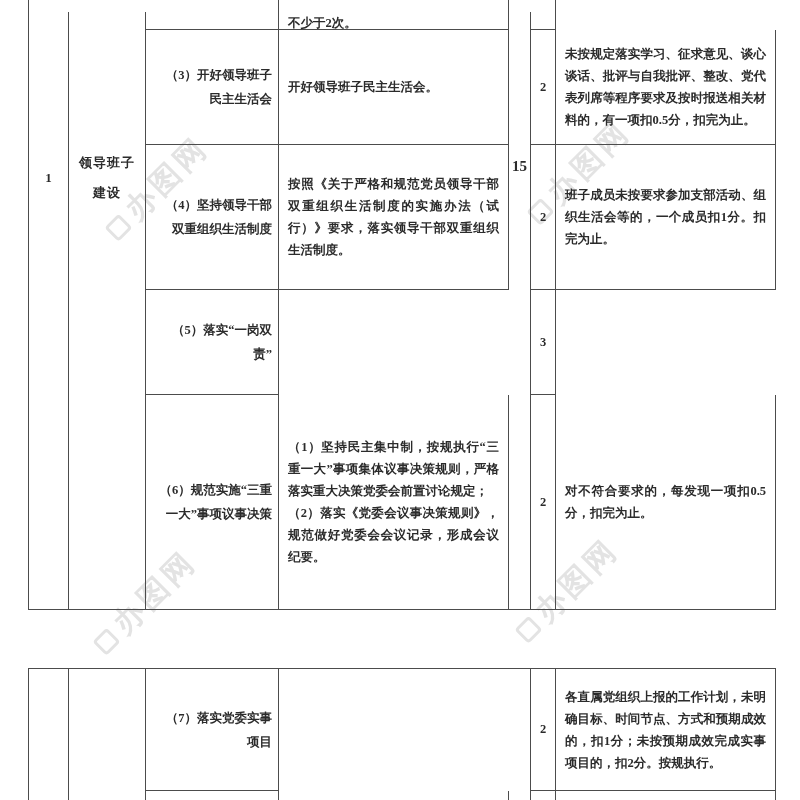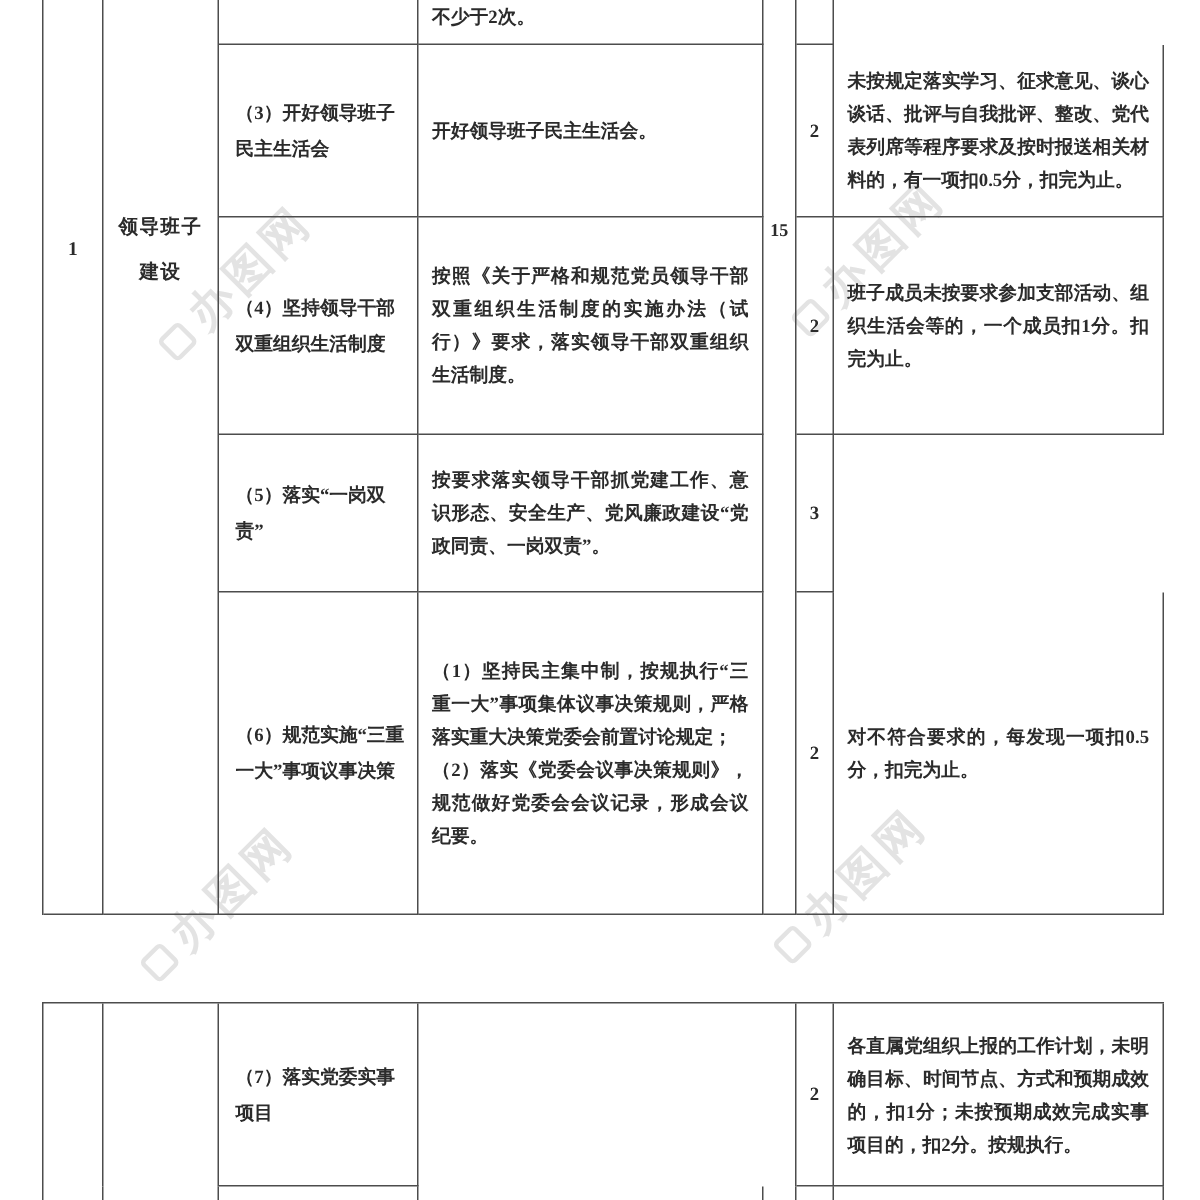--- a/index.html
+++ b/index.html
@@ -45,35 +45,35 @@
   .cell {
     border-right: 1px solid #4c4c4c;
     border-bottom: 1px solid #4c4c4c;
     display: flex;
     align-items: center;
     font-size: 12.5px;
     background: transparent;
   }
   .cell.nb { border-bottom: none; }
   .cell.vtop { align-items: flex-start; }
-  .cell.blk { display: block; text-align: center; }
+  .cell.blk { display: block; text-align: center; margin-top: 12px; }
 
   .txt {
     width: 100%;
     padding: 5px 9px;
     line-height: 22px;
     text-align: justify;
     white-space: pre-line;
   }
-  .t0 { padding-top: 0; }
-  .item .txt { text-align: left; line-height: 24px; padding: 5px 6px 5px 11px; }
+  .t0 { padding-top: 12px; }
+  .item .txt { text-align: right; line-height: 24px; padding: 5px 6px 5px 11px; }
 
   .serial-t { padding-top: 158px; font-size: 13px; }
   .cat-t { padding: 136px 9px 0 9px; font-size: 13px; line-height: 30px; letter-spacing: 1px; text-align: center; }
-  .tot-t { padding-top: 146px; font-size: 12px; }
+  .tot-t { padding-top: 146px; font-size: 15px; }
   .score-t { width: 100%; text-align: center; }
 
   .gc1{grid-column:1}.gc2{grid-column:2}.gc3{grid-column:3}.gc4{grid-column:4}
   .gc5{grid-column:5}.gc6{grid-column:6}.gc7{grid-column:7}
   .gr1{grid-row:1}.gr2{grid-row:2}.gr3{grid-row:3}.gr4{grid-row:4}.gr5{grid-row:5}
   .sp5{grid-row:1 / span 5}
 </style>
 </head>
 <body>
 
@@ -136,23 +136,20 @@
     <div class="cell gc6 gr3">
       <div class="score-t">2</div>
     </div>
     <div class="cell gc7 gr3">
       <div class="txt">班子成员未按要求参加支部活动、组织生活会等的，一个成员扣1分。扣完为止。</div>
     </div>
 
     <div class="cell gc3 gr4 item">
       <div class="txt">（5）落实“一岗双责”</div>
     </div>
-    <div class="cell gc4 gr4">
-      <div class="txt">按要求落实领导干部抓党建工作、意识形态、安全生产、党风廉政建设“党政同责、一岗双责”。</div>
-    </div>
     <div class="cell gc6 gr4">
       <div class="score-t">3</div>
     </div>
 
     <div class="cell gc3 gr5 item">
       <div class="txt">（6）规范实施“三重一大”事项议事决策</div>
     </div>
     <div class="cell gc4 gr5">
       <div class="txt">（1）坚持民主集中制，按规执行“三重一大”事项集体议事决策规则，严格落实重大决策党委会前置讨论规定；
 （2）落实《党委会议事决策规则》，规范做好党委会会议记录，形成会议纪要。</div>

